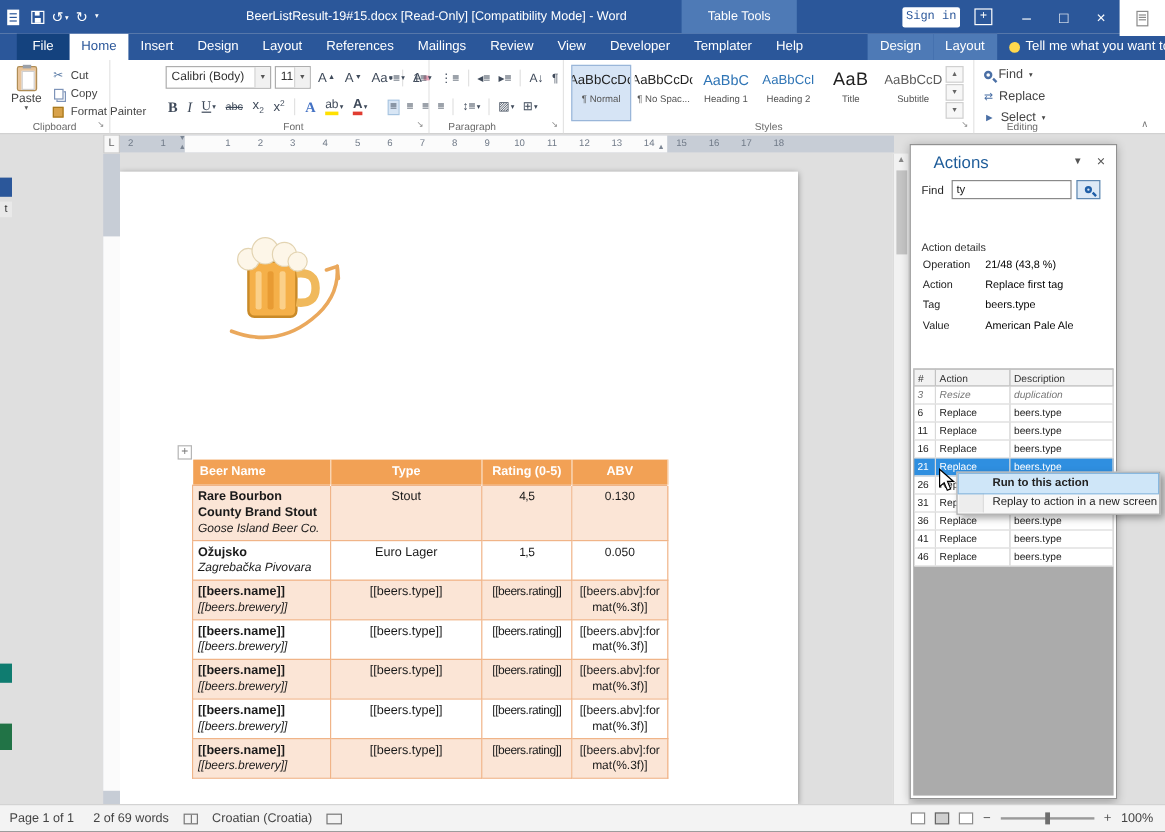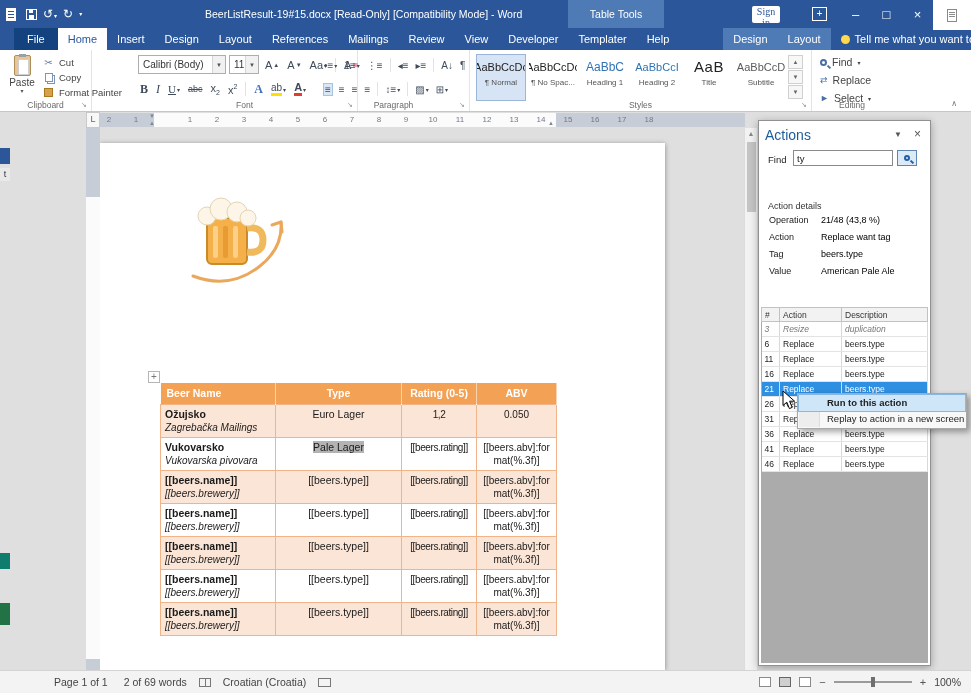--- a/index.html
+++ b/index.html
@@ -11,21 +11,21 @@
 .appico{width:10px;height:13px;background:#fff;margin-left:6px;position:relative;flex:0 0 auto;}
 .appico::after{content:"";position:absolute;left:2px;top:3px;width:6px;height:1px;background:#2b579a;box-shadow:0 3px 0 #2b579a,0 6px 0 #2b579a;}
 .qat{display:flex;align-items:center;margin-left:10px;gap:6px;}
 .qat-btn{color:#fff;font-size:12px;line-height:12px;cursor:default;display:flex;align-items:flex-end;gap:1px;}
 .ico-save{display:inline-block;width:11px;height:11px;border:1px solid #fff;position:relative;}
 .ico-save::before{content:"";position:absolute;left:2px;top:0;width:4px;height:3px;background:#fff;}
 .ico-save::after{content:"";position:absolute;left:2px;bottom:0;width:5px;height:4px;background:#fff;}
 .caret-w{font-size:6px;line-height:8px;}
 .tb-title{position:absolute;left:205px;width:370px;font-size:10.5px;white-space:nowrap;overflow:hidden;}
 .tt-label{position:absolute;left:568px;top:0;width:96px;height:28px;background:#4e7ab6;font-size:10.5px;display:flex;align-items:center;justify-content:center;}
-.signin{position:absolute;left:752px;top:6px;width:28px;height:17px;background:#fff;color:#2b579a;border:0;border-radius:2px;font-size:10px;font-family:Liberation Serif, serif;}
+.signin{position:absolute;left:752px;top:6px;width:48px;height:17px;background:#fff;color:#2b579a;border:0;border-radius:2px;font-size:10px;font-family:Liberation Mono, monospace;}
 .ribopt{position:absolute;left:812px;top:7px;width:15px;height:14px;border:1px solid #fff;color:#fff;font-size:10px;line-height:12px;text-align:center;}
 .winbtns{position:absolute;left:840px;top:0;display:flex;height:28px;}
 .winbtn{width:31px;height:28px;display:flex;align-items:center;justify-content:center;font-size:13px;color:#fff;cursor:default;}
 .corner{position:absolute;left:933px;top:0;width:38px;height:30px;background:#fff;z-index:40;display:flex;align-items:center;justify-content:center;gap:4px;}
 .corner-ico{width:10px;height:13px;border:1px solid #8a8a8a;position:relative;}
 .corner-ico::after{content:"";position:absolute;left:1px;top:2px;width:6px;height:1px;background:#8a8a8a;box-shadow:0 2px 0 #8a8a8a,0 4px 0 #8a8a8a;}
 
 
 .tabrow{position:absolute;left:0;top:28px;width:100%;height:22px;background:#2b579a;display:flex;align-items:stretch;color:#fff;z-index:29;}
 .tabs{display:flex;margin-left:14px;}
@@ -136,21 +136,21 @@
 
 .dock{position:absolute;left:0;top:128px;width:10px;bottom:23px;z-index:10;}
 .dock-b{position:absolute;left:0;width:10px;}
 .db1{top:20px;height:16px;background:#2b579a;}
 .db2{top:40px;height:13px;background:#e9e9e9;color:#333;font-size:9px;text-align:center;line-height:12px;}
 .db3{top:425px;height:16px;background:#0f7c70;}
 .db4{top:475px;height:22px;background:#217346;}
 
 
 .pane{position:absolute;left:758px;top:120px;width:173px;height:546px;background:#fff;border:1px solid #919191;box-shadow:0 2px 8px rgba(0,0,0,.3);z-index:20;font-size:9px;color:#222;}
-.pane-title{position:absolute;left:6px;top:6px;font-size:14px;color:#1e5c99;}
+.pane-title{position:absolute;left:19px;top:6px;font-size:14px;color:#1e5c99;}
 .pane-caret{position:absolute;right:28px;top:9px;font-size:8px;color:#555;}
 .pane-close{position:absolute;right:9px;top:6px;font-size:12px;color:#555;}
 .find-label{position:absolute;left:9px;top:33px;font-size:9.5px;}
 .find-input{position:absolute;left:34px;top:29px;width:100px;height:16px;border:1px solid #8a8a8a;font-size:9.5px;padding:0 3px;font-family:inherit;color:#222;}
 .find-btn{position:absolute;left:138px;top:29px;width:20px;height:16px;border:1px solid #5e87b0;background:#dce9f6;display:flex;align-items:center;justify-content:center;}
 .mag2{width:6px;height:6px;border:2px solid #1f5fa8;border-radius:50%;position:relative;display:inline-block;}
 .mag2::after{content:"";position:absolute;left:4px;top:4px;width:4px;height:2px;background:#1f5fa8;transform:rotate(45deg);}
 .pane-help{position:absolute;left:9px;top:52px;width:158px;font-size:8.6px;line-height:10.5px;color:#111;}
 .details-title{position:absolute;left:9px;top:80px;font-size:9px;color:#333;}
 .dlist{position:absolute;left:10px;top:94px;right:6px;}
@@ -165,21 +165,21 @@
 .arow.selected td{background:#2f8fe0;color:#fff;}
 
 
 .ctxmenu{position:absolute;left:797px;top:393px;width:170px;background:#f8f8f8;border:1px solid #a8a8a8;box-shadow:3px 3px 6px rgba(0,0,0,.35);z-index:50;padding:1px;}
 .ctxmenu::before{content:"";position:absolute;left:1px;top:1px;bottom:1px;width:20px;background:#ededed;border-right:1px solid #ddd;}
 .cmi{position:relative;height:16px;line-height:16px;padding-left:28px;font-size:9.5px;color:#222;white-space:nowrap;}
 .cmi.default{font-weight:bold;background:#cfe6f8;outline:1px solid #88b8e0;}
 .cursor{position:absolute;left:782px;top:390px;z-index:60;}
 
 
-.statusbar{position:absolute;left:0;top:670px;width:100%;height:23px;background:#f3f3f3;border-top:1px solid #d3d3d3;display:flex;align-items:center;font-size:10.5px;color:#444;z-index:31;padding-left:46px;}
+.statusbar{position:absolute;left:0;top:670px;width:100%;height:23px;background:#f3f3f3;border-top:1px solid #d3d3d3;display:flex;align-items:center;font-size:10.5px;color:#444;z-index:31;}
 .sb-item{padding:0 8px;white-space:nowrap;}
 .bookico{width:12px;height:9px;border:1px solid #777;position:relative;display:inline-block;margin:0 4px;}
 .bookico::after{content:"";position:absolute;left:5px;top:0;width:1px;height:7px;background:#777;}
 .kbico{width:13px;height:9px;border:1px solid #777;display:inline-block;margin:0 4px;}
 .sb-right{margin-left:auto;display:flex;align-items:center;gap:8px;padding-right:10px;}
 .vico{width:12px;height:10px;border:1px solid #8a8a8a;background:#fff;display:inline-block;}
 .vico.active{background:#cfcfcf;border-color:#666;}
 .zoomtrack{width:78px;height:2px;background:#9a9a9a;position:relative;display:inline-block;}
 .zoomthumb{position:absolute;left:37px;top:-4px;width:4px;height:10px;background:#6e6e6e;}
 .zchar{font-size:11px;color:#555;}
@@ -460,40 +460,40 @@
       <thead>
         <tr>
           <th>Beer Name</th>
           <th>Type</th>
           <th>Rating (0-5)</th>
           <th>ABV</th>
         </tr>
       </thead>
       <tbody>
 
+          <tr class="drow">
+            <td class="c-name">
+              <div class="bname">Rare Bourbon County Brand Stout</div>
+              <div class="bbrew">Goose Island Beer Co.</div>
+            </td>
+            <td class="c-type"><span class="tval">Stout</span></td>
+            <td class="c-rating">4,5</td>
+            <td class="c-abv">0.130</td>
+          </tr>
 
           <tr class="drow">
             <td class="c-name">
               <div class="bname">Ožujsko</div>
-              <div class="bbrew">Zagrebačka Mailings</div>
+              <div class="bbrew">Zagrebačka Pivovara</div>
             </td>
             <td class="c-type"><span class="tval">Euro Lager</span></td>
-            <td class="c-rating">1,2</td>
+            <td class="c-rating">1,5</td>
             <td class="c-abv">0.050</td>
           </tr>
 
-          <tr class="drow hl-type">
-            <td class="c-name">
-              <div class="bname">Vukovarsko</div>
-              <div class="bbrew">Vukovarska pivovara</div>
-            </td>
-            <td class="c-type"><span class="tval">Pale Lager</span></td>
-            <td class="c-rating">[[beers.rating]]</td>
-            <td class="c-abv">[[beers.abv]:format(%.3f)]</td>
-          </tr>
 
           <tr class="drow">
             <td class="c-name">
               <div class="bname">[[beers.name]]</div>
               <div class="bbrew">[[beers.brewery]]</div>
             </td>
             <td class="c-type"><span class="tval">[[beers.type]]</span></td>
             <td class="c-rating">[[beers.rating]]</td>
             <td class="c-abv">[[beers.abv]:format(%.3f)]</td>
           </tr>
@@ -559,21 +559,21 @@
     <div class="details-title">Action details</div>
     <div class="dlist">
 
         <div class="drow2">
           <span class="dlabel">Operation</span>
           <span class="dvalue">21/48 (43,8 %)</span>
         </div>
 
         <div class="drow2">
           <span class="dlabel">Action</span>
-          <span class="dvalue">Replace want tag</span>
+          <span class="dvalue">Replace first tag</span>
         </div>
 
         <div class="drow2">
           <span class="dlabel">Tag</span>
           <span class="dvalue">beers.type</span>
         </div>
 
         <div class="drow2">
           <span class="dlabel">Value</span>
           <span class="dvalue">American Pale Ale</span>

